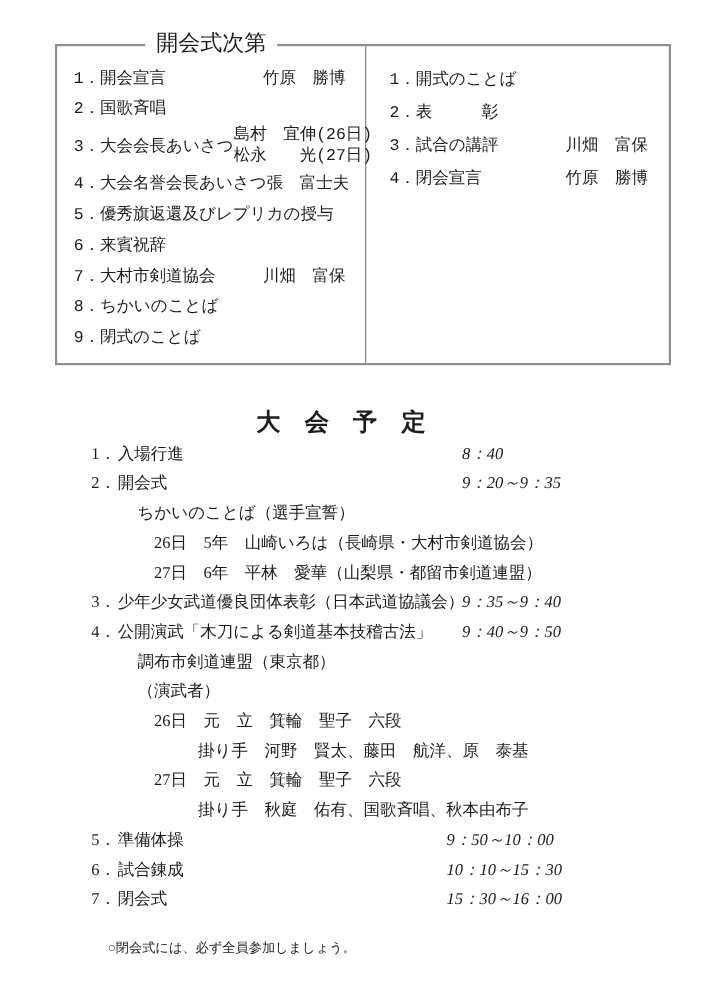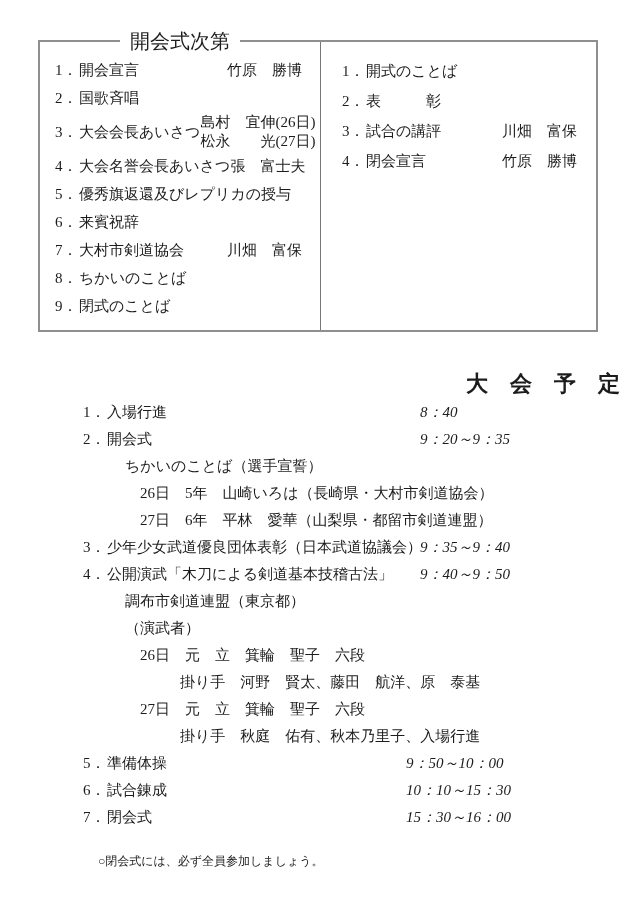--- a/index.html
+++ b/index.html
@@ -5,40 +5,40 @@
   html,body{margin:0;padding:0;}
   body{
     width:640px;height:905px;background:#ffffff;color:#1c1c1c;
     font-family:"Liberation Serif","DejaVu Serif",serif;
     position:relative;overflow:hidden;
   }
   .page{position:absolute;inset:0;}
 
   
   .ceremony-wrap{
-    position:absolute;left:38px;top:40px;width:560px;height:292px;
-    border:2px solid #8f8f8f;box-sizing:border-box;display:flex;
+    position:absolute;left:50px;top:40px;width:560px;height:292px;
+    border:2px solid #8f8f8f;box-sizing:border-box;display:flex;font-family:Liberation Mono, monospace;
   }
   .cell{box-sizing:border-box;position:relative;padding-top:14px;}
   .cell.left{width:281px;border-right:1px solid #777;padding-left:15px;padding-right:18px;}
   .cell.right{flex:1;padding-left:21px;padding-right:19px;}
   .box-title{
     position:absolute;top:-14px;left:50%;transform:translateX(-50%);
     background:#ffffff;padding:0 10px;font-size:20px;line-height:26px;white-space:nowrap;
   }
   .box-row{display:flex;align-items:center;height:28px;font-size:15px;white-space:nowrap;}
   .cell.right .box-row{height:30px;}
   .box-row.multi{height:40px;}
   .box-row .num{width:24px;flex:none;}
   .box-row .name{margin-left:auto;}
   .names{margin-left:auto;text-align:right;line-height:19px;font-size:15px;}
 
   
   .main-title{
-    position:absolute;left:0;top:369px;width:620px;text-align:right;
+    position:absolute;left:0;top:369px;width:620px;text-align:center;
     font-size:22px;font-weight:bold;white-space:nowrap;
   }
   .schedule{position:absolute;left:83px;top:399px;width:480px;font-size:15px;}
   .sched-row{display:flex;align-items:center;height:27px;white-space:nowrap;}
   .sched-cell{display:flex;width:337px;flex:none;}
   .sched-cell .num{width:24px;flex:none;}
   .sched-time{white-space:nowrap;font-style:italic;}
   .sched-time.shift{margin-left:-14px;}
   .sched-sub{height:27px;display:flex;align-items:center;white-space:nowrap;}
   .ind1{padding-left:42px;text-align:center;}
@@ -157,21 +157,21 @@
           <span class="num">4．</span>
           <span class="text">公開演武「木刀による剣道基本技稽古法」</span>
         </div>
         <span class="sched-time">9：40～9：50</span>
       </div>
       <div class="sched-sub ind1">調布市剣道連盟（東京都）</div>
       <div class="sched-sub ind1">（演武者）</div>
       <div class="sched-sub ind2">26日　元　立　箕輪　聖子　六段</div>
       <div class="sched-sub ind3">掛り手　河野　賢太、藤田　航洋、原　泰基</div>
       <div class="sched-sub ind2">27日　元　立　箕輪　聖子　六段</div>
-      <div class="sched-sub ind3">掛り手　秋庭　佑有、秋本乃里子、入場行進</div>
+      <div class="sched-sub ind3">掛り手　秋庭　佑有、国歌斉唱、秋本由布子</div>
       <div class="sched-row">
         <div class="sched-cell">
           <span class="num">5．</span>
           <span class="text">準備体操</span>
         </div>
         <span class="sched-time shift">9：50～10：00</span>
       </div>
       <div class="sched-row">
         <div class="sched-cell">
           <span class="num">6．</span>

